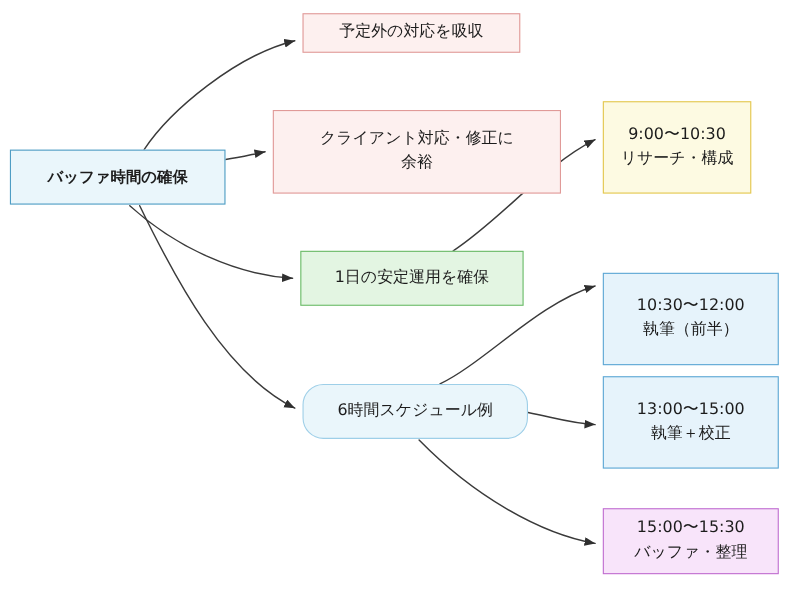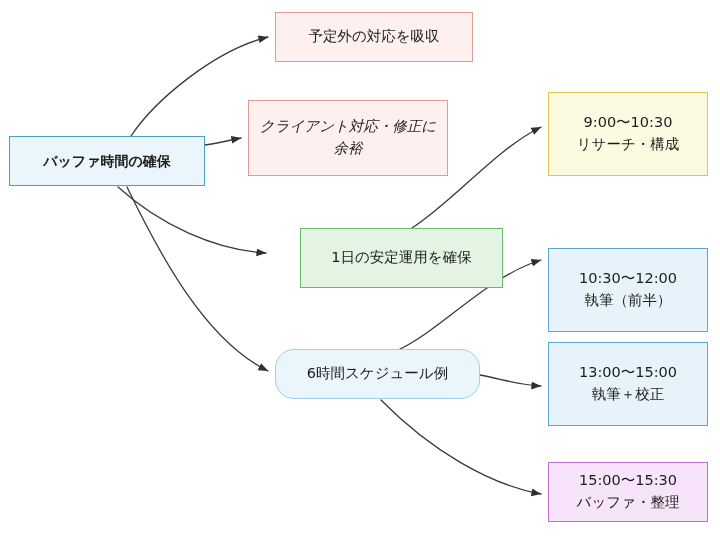--- a/index.html
+++ b/index.html
@@ -67,26 +67,26 @@
         <path d="M 127,187 C 160,255 205,340 268,371" fill="none" stroke="#3a3a3a" stroke-width="1.3" stroke-linecap="round" marker-end="url(#arrow)"></path>
         <path d="M 412,228 C 455,200 495,150 541,127" fill="none" stroke="#3a3a3a" stroke-width="1.3" stroke-linecap="round" marker-end="url(#arrow)"></path>
         <path d="M 400,349 C 440,330 490,275 541,260" fill="none" stroke="#3a3a3a" stroke-width="1.3" stroke-linecap="round" marker-end="url(#arrow)"></path>
         <path d="M 480,375 C 505,380 520,385 541,386" fill="none" stroke="#3a3a3a" stroke-width="1.3" stroke-linecap="round" marker-end="url(#arrow)"></path>
         <path d="M 381,400 C 430,450 490,485 541,494" fill="none" stroke="#3a3a3a" stroke-width="1.3" stroke-linecap="round" marker-end="url(#arrow)"></path>
       </g>
   </svg>
 
   <div id="nodes-group">
       <div class="node root" style="left: 9px; top: 136px; width: 196px; height: 50px; background: rgb(234, 246, 251); border-color: rgb(79, 157, 196);"><span class="node-label">バッファ時間の確保</span></div>
-      <div class="node" style="left: 275px; top: 12px; width: 198px; height: 50px; background: rgb(253, 240, 239); border-color: rgb(224, 154, 152);"><span class="node-label">予定外の対応を吸収</span></div>
-      <div class="node" style="left: 248px; top: 100px; width: 200px; height: 76px; background: rgb(253, 240, 239); border-color: rgb(224, 154, 152); font-style: italic;"><span class="node-label">クライアント対応・修正に
+      <div class="node" style="left: 275px; top: 12px; width: 198px; height: 36px; background: rgb(253, 240, 239); border-color: rgb(224, 154, 152);"><span class="node-label">予定外の対応を吸収</span></div>
+      <div class="node" style="left: 248px; top: 100px; width: 262px; height: 76px; background: rgb(253, 240, 239); border-color: rgb(224, 154, 152);"><span class="node-label">クライアント対応・修正に
 余裕</span></div>
-      <div class="node" style="left: 273px; top: 228px; width: 203px; height: 60px; background: rgb(227, 245, 226); border-color: rgb(108, 187, 106); margin-left: 27px;"><span class="node-label">1日の安定運用を確保</span></div>
+      <div class="node" style="left: 273px; top: 228px; width: 203px; height: 50px; background: rgb(227, 245, 226); border-color: rgb(108, 187, 106);"><span class="node-label">1日の安定運用を確保</span></div>
       <div class="node" style="left: 275px; top: 349px; width: 205px; height: 50px; background: rgb(234, 246, 251); border-color: rgb(158, 207, 232); border-radius: 19px;"><span class="node-label">6時間スケジュール例</span></div>
-      <div class="node" style="left: 548px; top: 92px; width: 160px; height: 84px; background: rgb(253, 250, 226); border-color: rgb(227, 198, 78);"><span class="node-label">9:00〜10:30
+      <div class="node" style="left: 548px; top: 92px; width: 135px; height: 84px; background: rgb(253, 250, 226); border-color: rgb(227, 198, 78);"><span class="node-label">9:00〜10:30
 リサーチ・構成</span></div>
       <div class="node" style="left: 548px; top: 217px; width: 160px; height: 84px; background: rgb(230, 243, 251); border-color: rgb(93, 167, 212); margin-top: 31px;"><span class="node-label">10:30〜12:00
 執筆（前半）</span></div>
       <div class="node" style="left: 548px; top: 342px; width: 160px; height: 84px; background: rgb(230, 243, 251); border-color: rgb(93, 167, 212);"><span class="node-label">13:00〜15:00
 執筆＋校正</span></div>
       <div class="node" style="left: 548px; top: 462px; width: 160px; height: 60px; background: rgb(248, 228, 250); border-color: rgb(192, 110, 208);"><span class="node-label">15:00〜15:30
 バッファ・整理</span></div>
     </div>
 
 </div>

